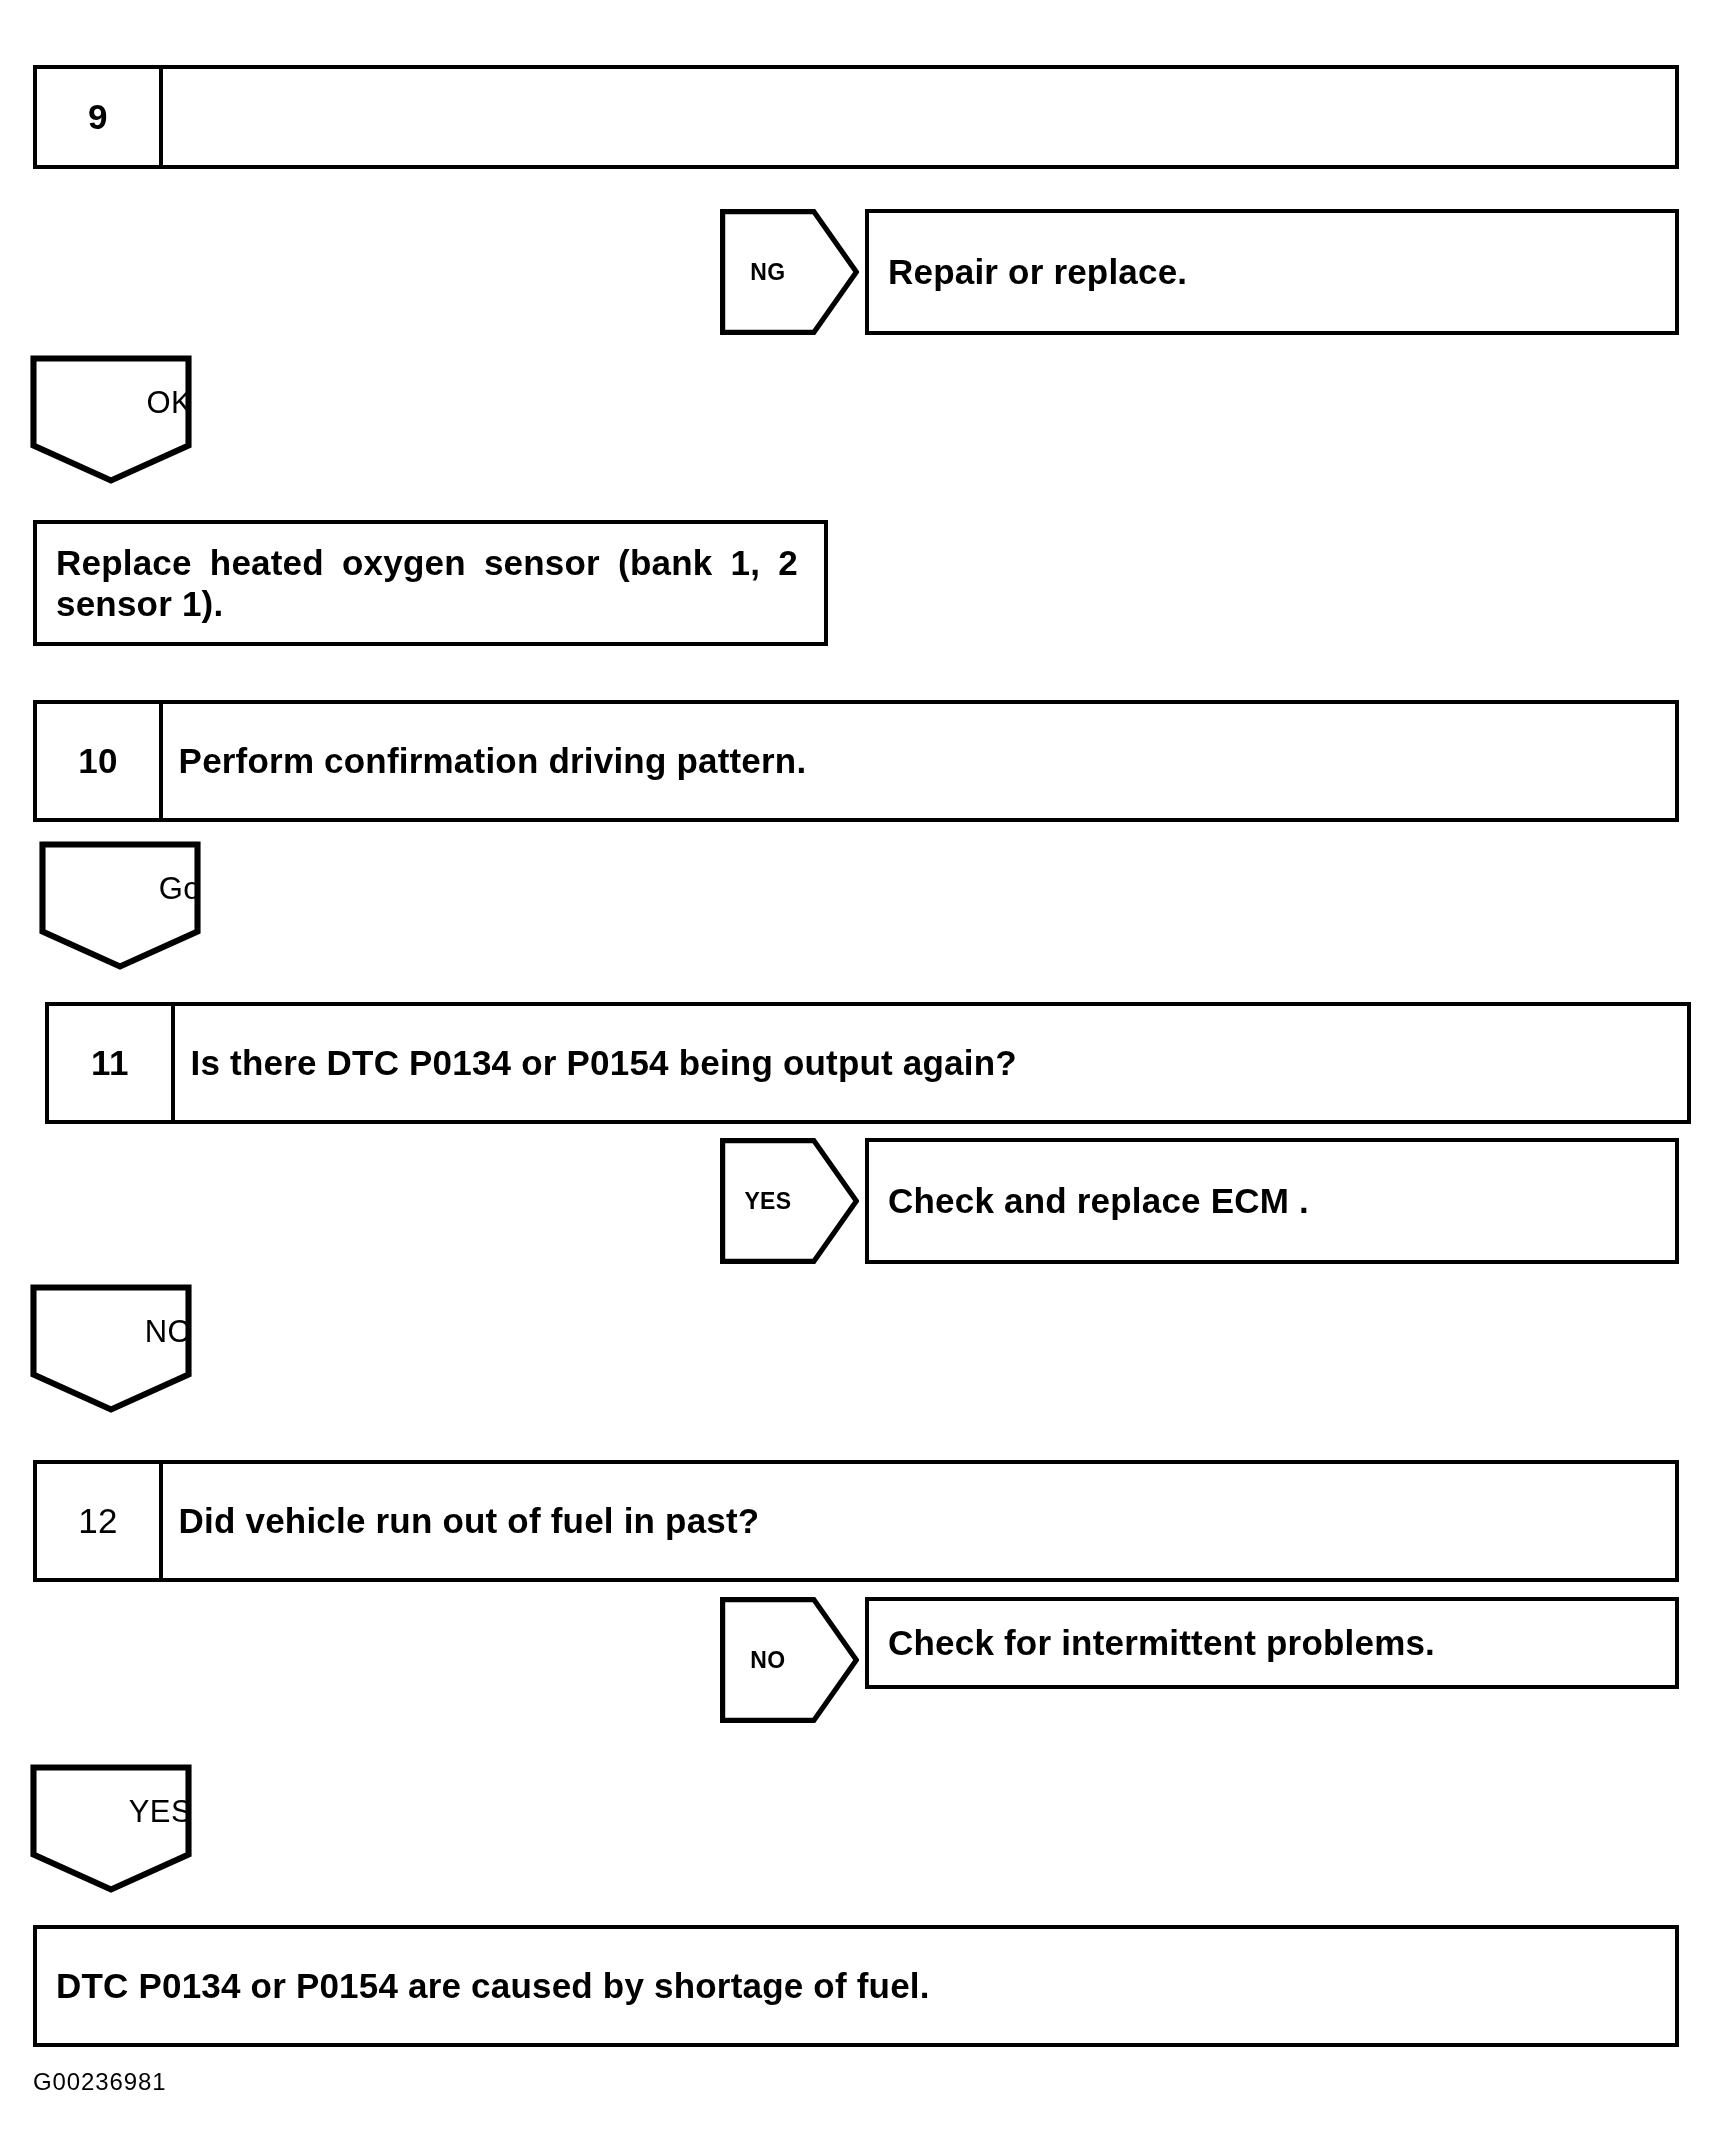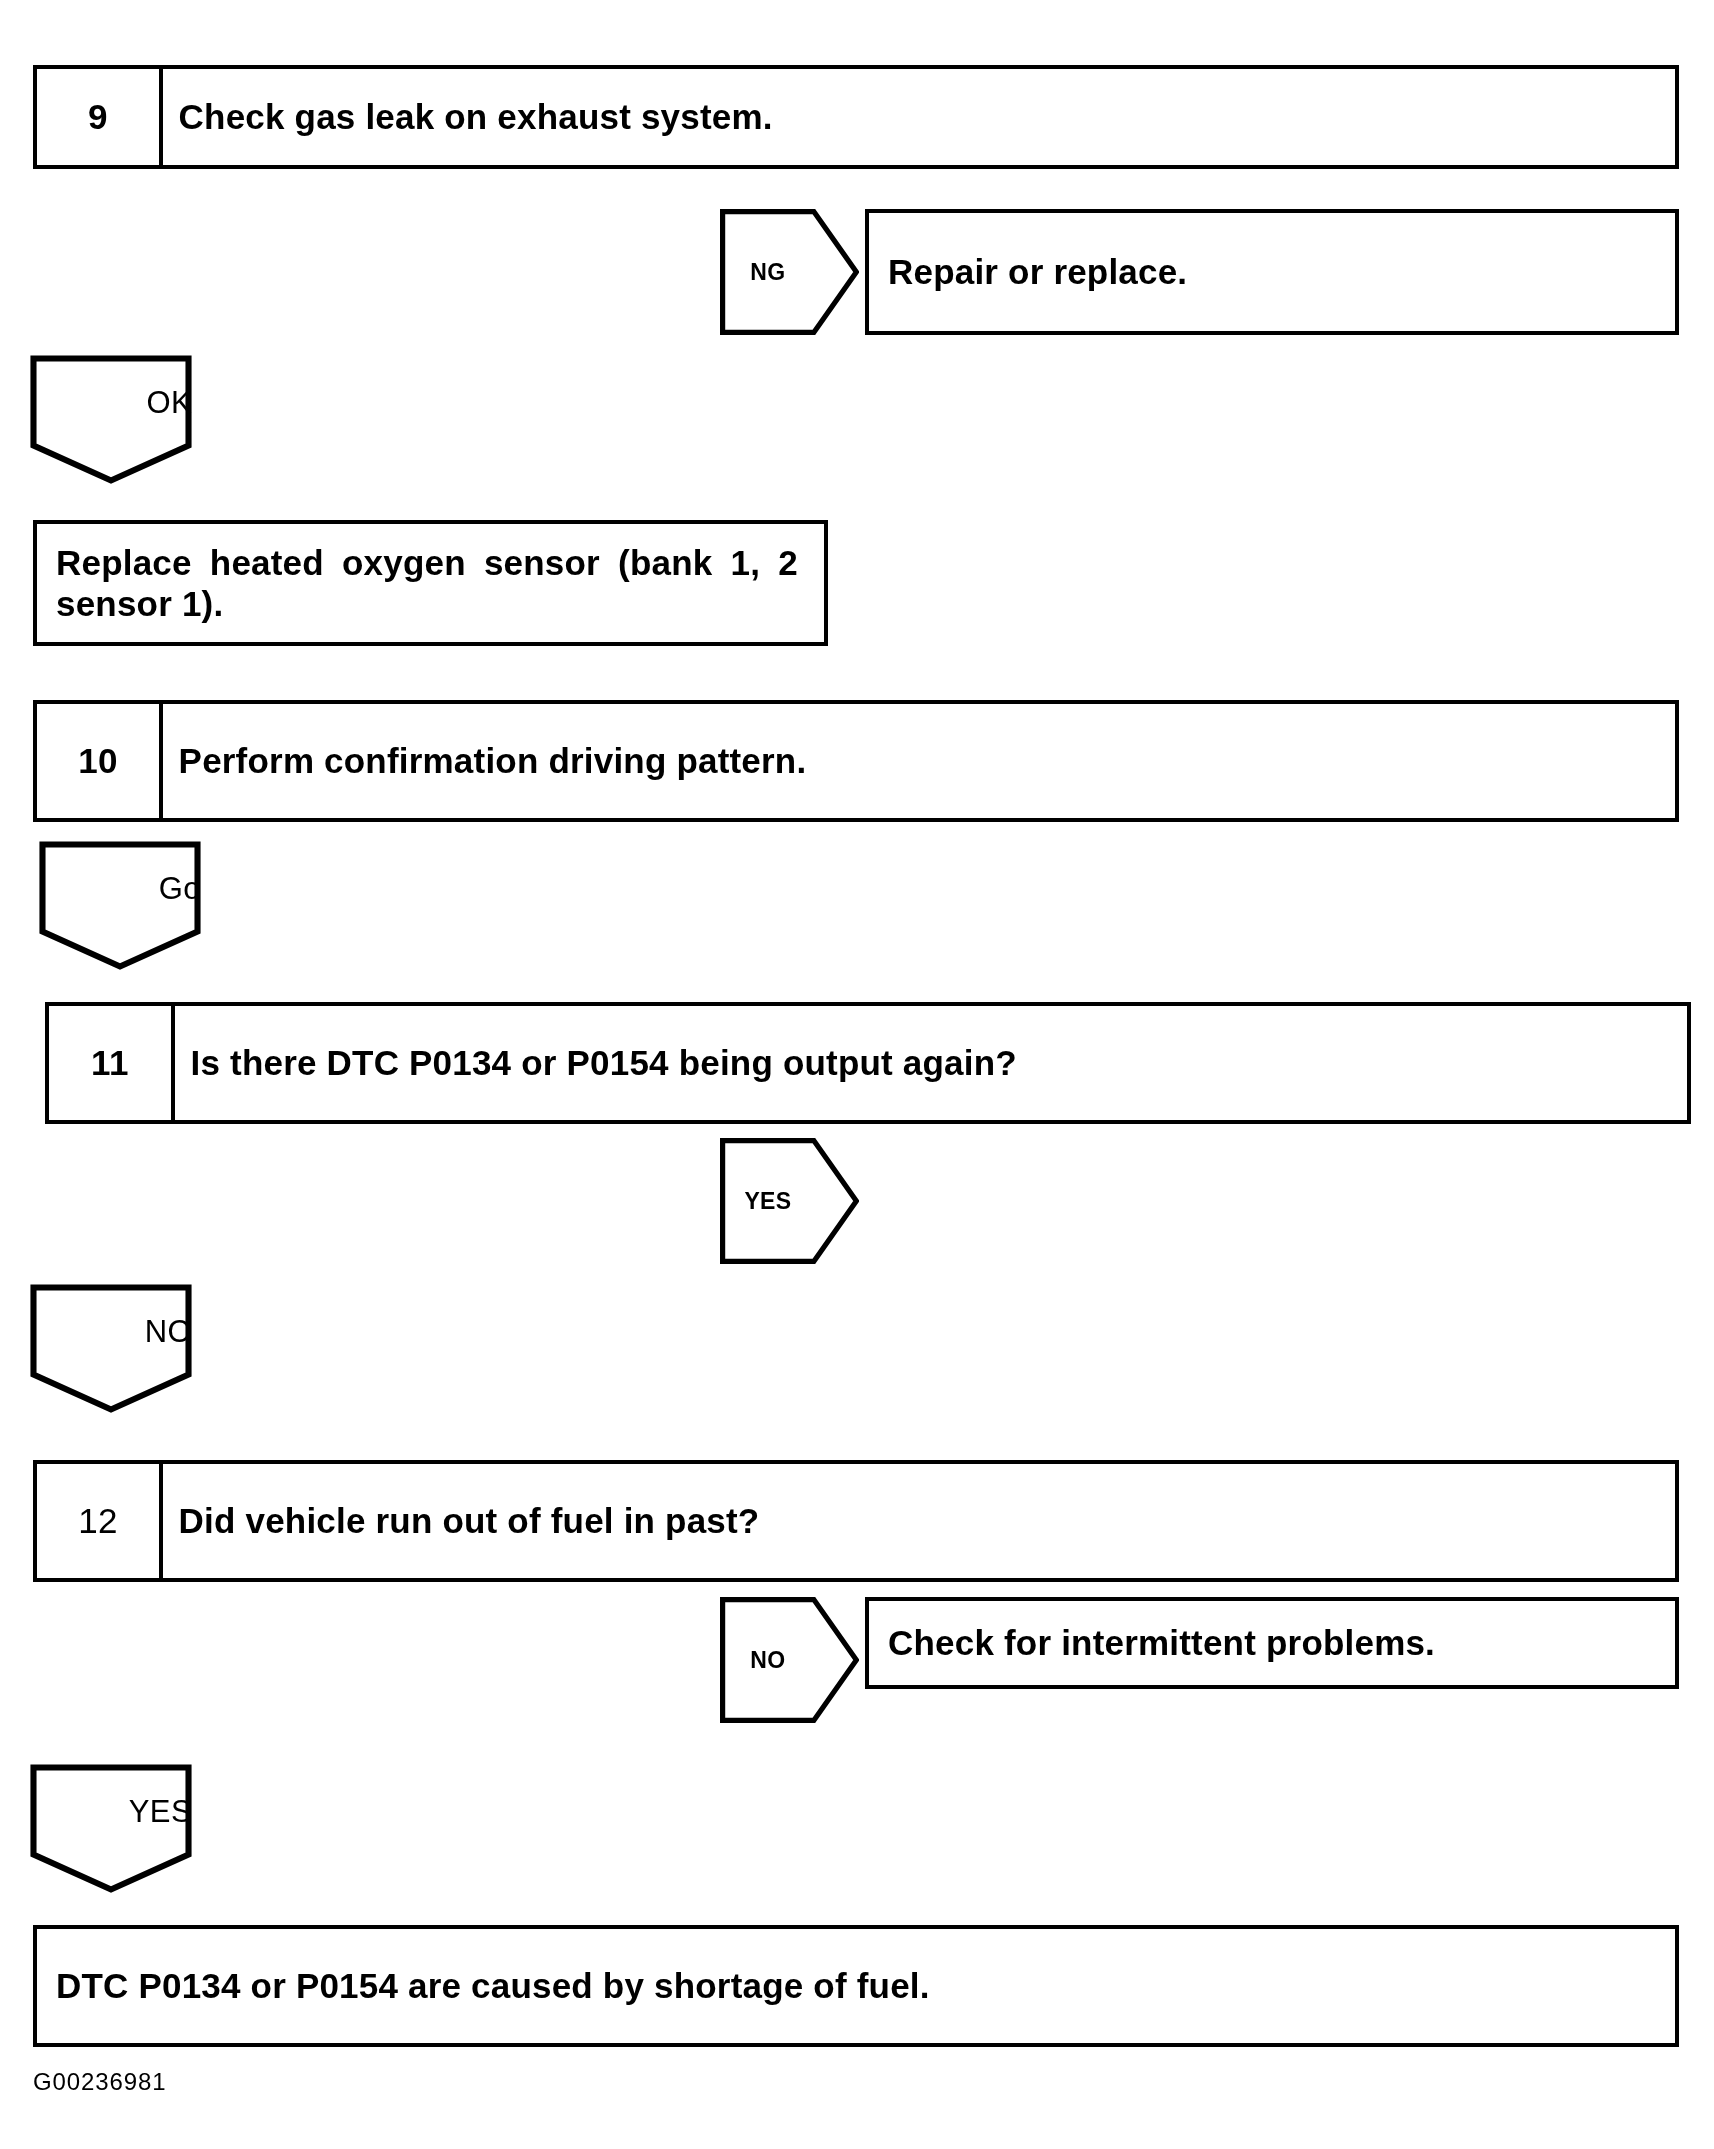--- a/index.html
+++ b/index.html
@@ -131,21 +131,20 @@
     font-family: "Liberation Sans", sans-serif;
   }
 </style>
 </head>
 <body>
 
 <div class="canvas">
 
   <div class="step-box" style="left:33px; top:65px; width:1646px; height:104px;">
     <div class="step-num">9</div>
-    <div class="step-text">Check gas leak on exhaust system.</div>
   </div>
 
   <div class="right-arrow" style="left:720px; top:209px; width:139px; height:126px;">
     <svg width="139" height="126" viewBox="0 0 160 145">
       <polygon points="3,3 108,3 157,72.5 108,142 3,142" fill="#ffffff" stroke="#000000" stroke-width="6"></polygon>
     </svg>
     <span class="lbl">NG</span>
   </div>
   <div class="plain-box" style="left:865px; top:209px; width:814px; height:126px;">
     <div class="body">Repair or replace.</div>
@@ -178,20 +177,23 @@
     <div class="step-num">11</div>
     <div class="step-text">Is there DTC P0134 or P0154 being output again?</div>
   </div>
 
   <div class="right-arrow" style="left:720px; top:1138px; width:139px; height:126px;">
     <svg width="139" height="126" viewBox="0 0 160 145">
       <polygon points="3,3 108,3 157,72.5 108,142 3,142" fill="#ffffff" stroke="#000000" stroke-width="6"></polygon>
     </svg>
     <span class="lbl">YES</span>
   </div>
+  <div class="plain-box" style="left:865px; top:1138px; width:814px; height:126px;">
+    <div class="body">Check and replace ECM .</div>
+  </div>
 
   <div class="down-arrow" style="left:30px; top:1284px; width:162px; height:129px;">
     <svg width="162" height="129" viewBox="0 0 186 148">
       <polygon points="4,4 182,4 182,104 93,144 4,104" fill="#ffffff" stroke="#000000" stroke-width="7"></polygon>
     </svg>
     <span class="lbl" style="top:29.5px;">NO</span>
   </div>
 
   <div class="step-box" style="left:33px; top:1460px; width:1646px; height:122px;">
     <div class="step-num thin">12</div>

